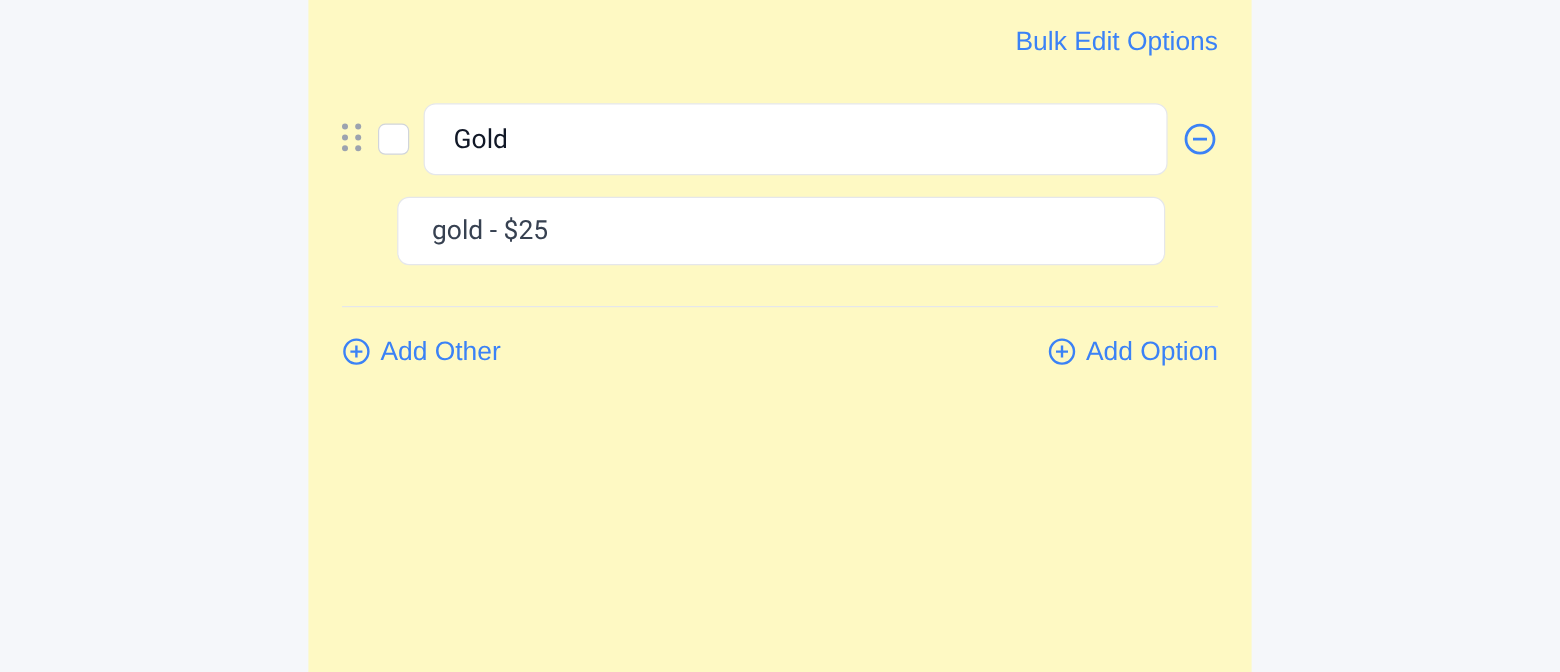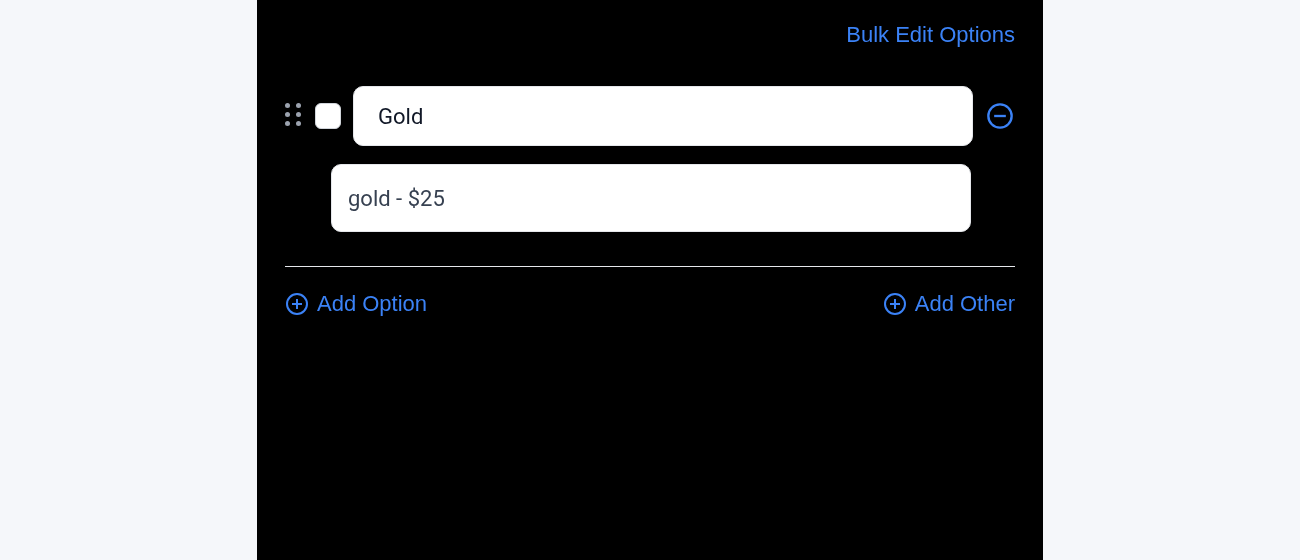--- a/index.html
+++ b/index.html
@@ -8,21 +8,21 @@
       padding: 0;
     }
     body {
       font-family: -apple-system, BlinkMacSystemFont, "Segoe UI", Roboto, Helvetica, Arial, sans-serif;
       background: #f5f7fa;
       width: 1300px;
       height: 560px;
       overflow: hidden;
     }
     .panel {
-      background: #000000;
+      background: #fef9c3;
       width: 786px;
       margin: 0 auto;
       height: 100%;
       padding: 22px 28px;
       position: relative;
     }
     .top-row {
       display: flex;
       justify-content: flex-end;
       margin-bottom: 28px;
@@ -99,24 +99,24 @@
       width: 28px;
       height: 28px;
     }
     .row2 {
       margin-top: 18px;
       padding-left: 46px;
       padding-right: 44px;
     }
     .detail-input {
       width: 100%;
-      height: 68px;
+      height: 57px;
       border: 1px solid #e5e7eb;
       border-radius: 10px;
-      padding: 0 16px;
+      padding: 0 28px;
       font-size: 22px;
       color: #374151;
       font-family: inherit;
       outline: none;
     }
     .footer-row {
       display: flex;
       justify-content: space-between;
       align-items: center;
       border-top: 1px solid #e5e7eb;
@@ -172,24 +172,24 @@
   </div>
 
 
   <div class="footer-row">
     <button class="add-btn">
       <svg viewBox="0 0 24 24" fill="none" stroke="currentColor" stroke-width="2">
         <circle cx="12" cy="12" r="10"></circle>
         <line x1="12" y1="7" x2="12" y2="17"></line>
         <line x1="7" y1="12" x2="17" y2="12"></line>
       </svg>
-      <span>Add Option</span>
+      <span>Add Other</span>
     </button>
     <button class="add-btn">
       <svg viewBox="0 0 24 24" fill="none" stroke="currentColor" stroke-width="2">
         <circle cx="12" cy="12" r="10"></circle>
         <line x1="12" y1="7" x2="12" y2="17"></line>
         <line x1="7" y1="12" x2="17" y2="12"></line>
       </svg>
-      <span>Add Other</span>
+      <span>Add Option</span>
     </button>
   </div>
 </div>
 
 </body></html>

